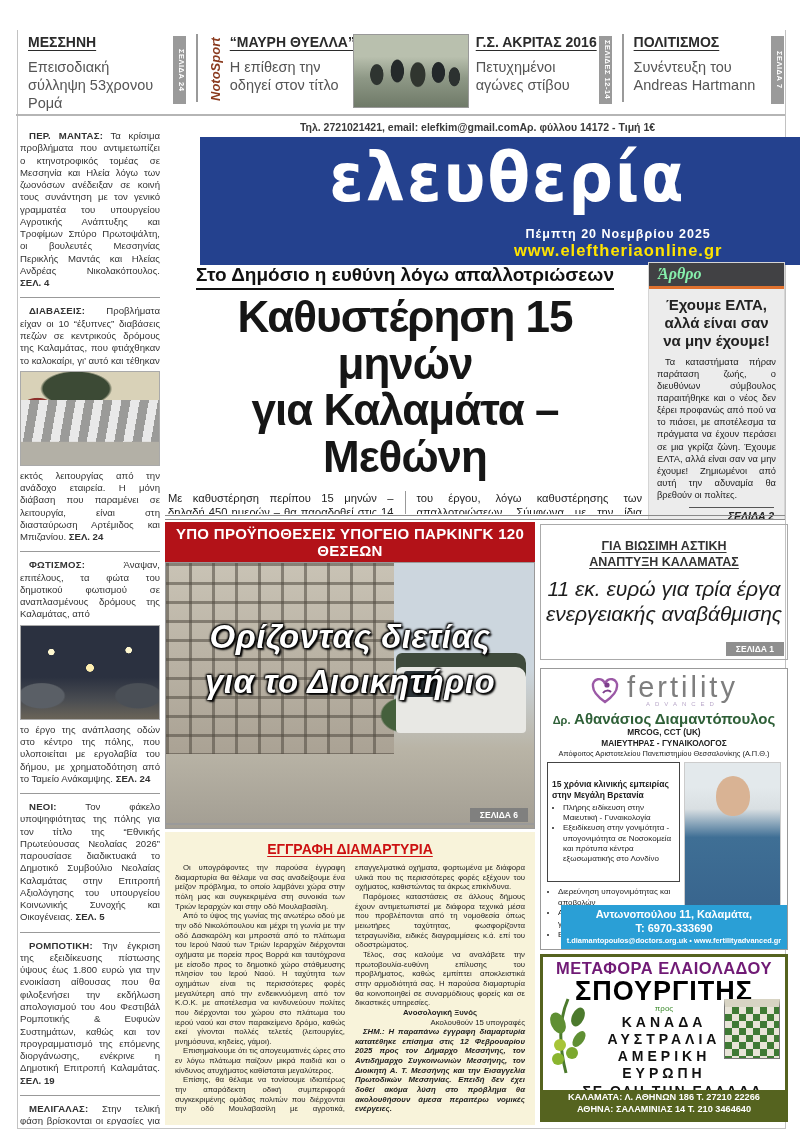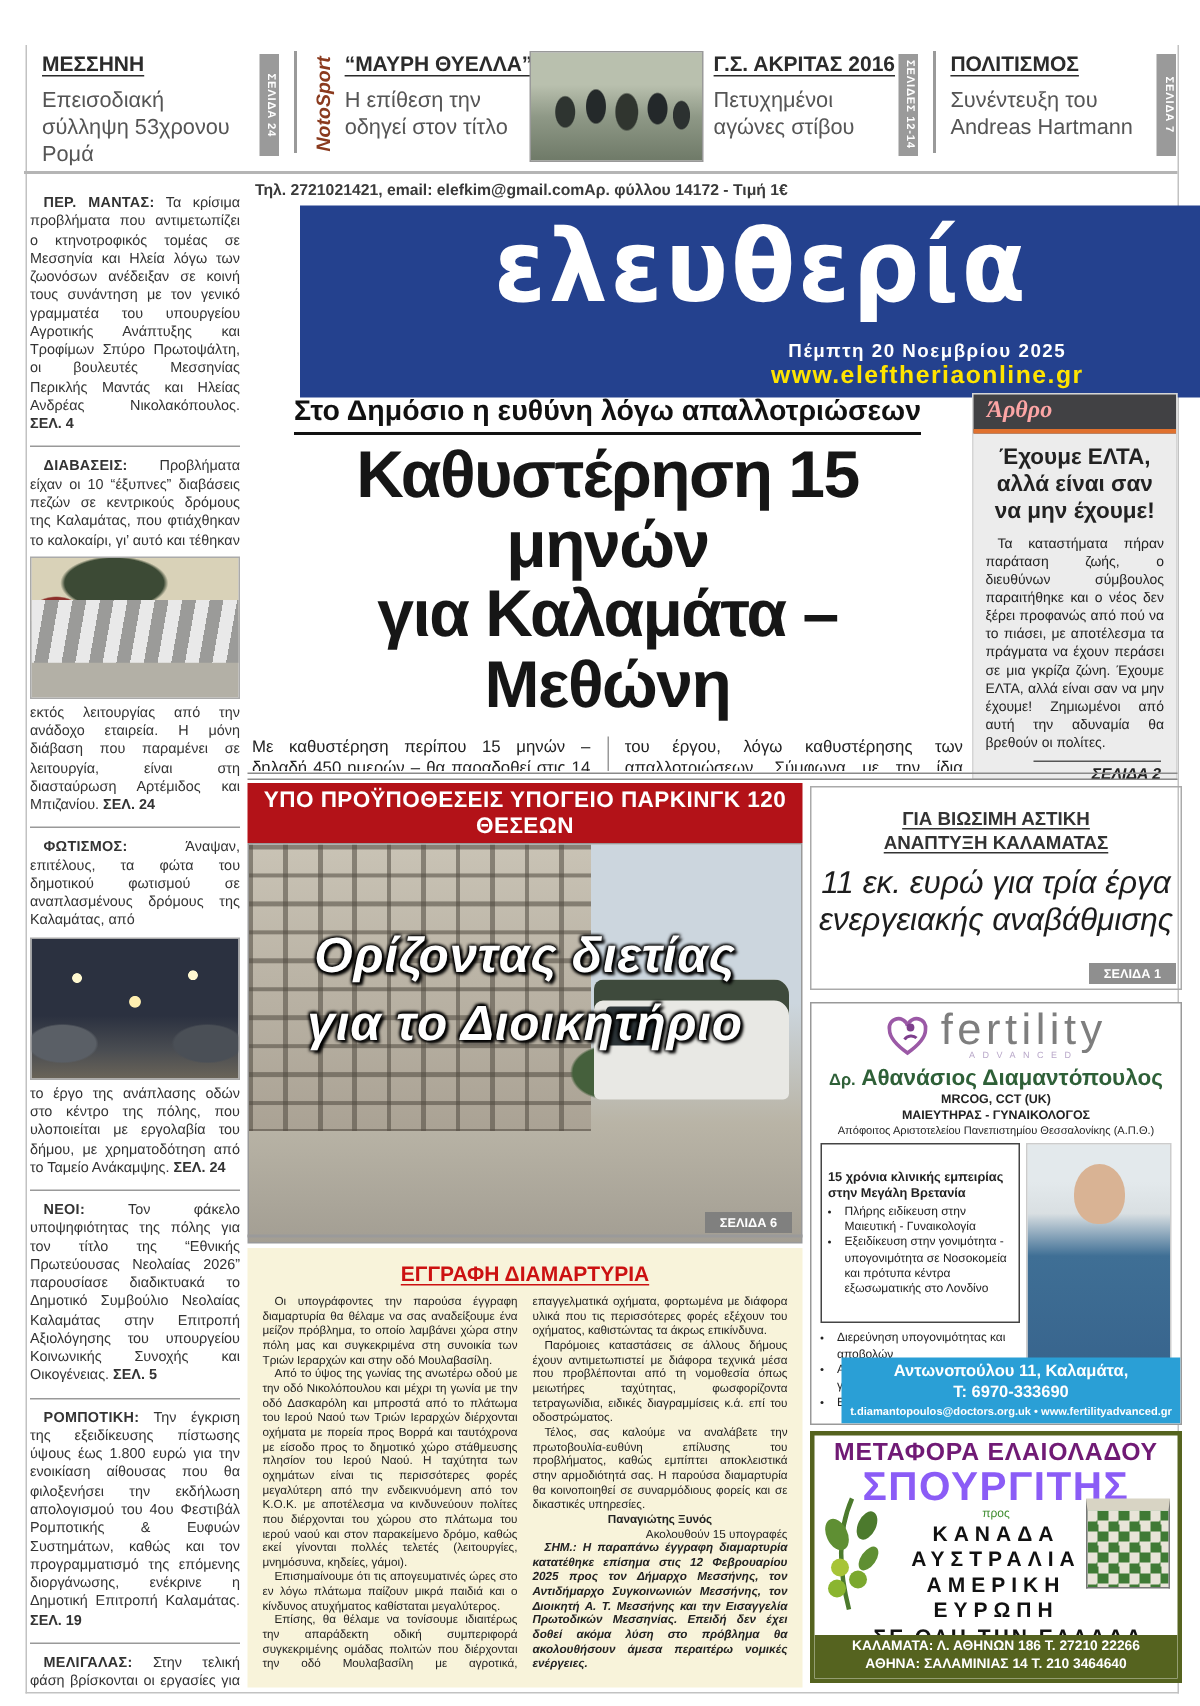--- a/index.html
+++ b/index.html
@@ -21,21 +21,21 @@
   .tphoto{width:124px;height:72px;border:1px solid #999;
      background:
        radial-gradient(14px 22px at 20% 55%,#2e3430 0 45%,transparent 50%),
        radial-gradient(14px 24px at 38% 50%,#24292a 0 45%,transparent 50%),
        radial-gradient(16px 26px at 56% 55%,#30352f 0 45%,transparent 50%),
        radial-gradient(14px 22px at 74% 52%,#23282a 0 45%,transparent 50%),
        radial-gradient(12px 20px at 88% 58%,#2c3130 0 45%,transparent 50%),
        linear-gradient(180deg,#b9c0ae 0 30%,#8e9886 60%,#6f7a68 100%);}
   .toprule{position:absolute;top:114px;left:16px;width:769px;border-top:2px solid #b5b5b5;}
   
-  .contactrow{position:absolute;top:121px;left:170px;width:615px;display:flex;justify-content:flex-start;
+  .contactrow{position:absolute;top:121px;left:170px;width:615px;display:flex;justify-content:center;
               font-size:10.5px;font-weight:bold;color:#3a3a3a;}
   .masthead{position:absolute;top:137px;left:170px;width:615px;height:128px;background:#24418e;text-align:center;margin-left:30px;}
   .logo{font-size:62px;font-weight:bold;color:#fff;line-height:1;margin-top:10px;letter-spacing:2px;
         font-family:"DejaVu Sans",sans-serif;transform:scaleY(1.08);}
   .mmeta{position:absolute;bottom:5px;left:42%;width:52%;text-align:center;}
   .mdate{font-size:12.5px;font-weight:bold;color:#fff;letter-spacing:1px;}
   .murl{font-size:16.5px;font-weight:bold;color:#ffe400;letter-spacing:1px;}
   
   .sidebar{position:absolute;top:128px;left:20px;width:140px;height:997px;overflow:hidden;
            font-size:9.6px;line-height:1.28;color:#333;text-align:justify;}
@@ -61,21 +61,21 @@
   
   .mainstory{position:absolute;top:264px;left:168px;width:474px;height:250px;overflow:hidden;text-align:center;}
   .kicker{display:inline-block;font-size:19px;font-weight:bold;color:#111;
           border-bottom:2px solid #111;padding-bottom:2px;margin-bottom:4px;}
   .headline{font-size:44px;font-weight:bold;color:#161616;line-height:1.06;letter-spacing:-1px;}
   .lead{display:flex;margin-top:10px;text-align:justify;font-size:11.2px;line-height:1.3;color:#222;}
   .lead .col{width:50%;}
   .lead .col + .col{border-left:1px solid #999;padding-left:11px;margin-left:11px;}
   
   .arthro{position:absolute;top:262px;left:648px;width:137px;height:258px;background:#ececec;border:1px solid #d5d5d5;box-sizing:border-box;}
-  .arthro-head{background:#414144;color:#fca5a5;font-family:"Liberation Serif",serif;font-style:italic;font-weight:bold;
+  .arthro-head{background:#414144;color:#86efac;font-family:"Liberation Serif",serif;font-style:italic;font-weight:bold;
                font-size:16px;padding:2px 9px 3px;border-bottom:3px solid #e0712e;}
   .arthro-title{font-size:15px;font-weight:bold;text-align:center;line-height:1.2;padding:7px 8px 3px;}
   .arthro-body{font-size:9.3px;line-height:1.3;text-align:justify;padding:3px 8px;text-indent:8px;color:#222;}
   .arthro-page{font-size:10.5px;font-weight:bold;font-style:italic;text-align:right;
                border-top:1px solid #555;margin:3px 10px 0 40px;padding-top:2px;}
   .dblrule{position:absolute;top:515px;left:165px;width:620px;height:3px;border-top:1px solid #8a8a8a;border-bottom:1px solid #8a8a8a;}
   
   .parking{position:absolute;top:522px;left:165px;width:370px;height:290px;}
   .parkbar{background:#b31218;color:#fff;font-weight:bold;font-size:15px;text-align:center;padding:3px 0;letter-spacing:.3px;}
   .parkphoto{position:relative;height:265px;overflow:hidden;border:1px solid #999;
@@ -132,21 +132,21 @@
   .f-list{margin:5px 0 0 11px;padding:0;font-size:8px;line-height:1.35;}
   .f-photo{flex:1;position:relative;background:linear-gradient(180deg,#e3e9ec 0 14%,#d9dfe2 26%,#3f6f95 42%,#35608a 100%);border:1px solid #ccc;}
   .f-photo .head{position:absolute;top:7%;left:50%;transform:translateX(-50%);width:34px;height:40px;border-radius:50% 50% 46% 46%;background:#d9b394;}
   .f-footer{position:absolute;bottom:0;left:0;right:0;background:#2a9fd6;color:#fff;padding:3px 2px 4px;line-height:1.25;margin-left:20px;}
   .f-addr{font-size:11px;font-weight:bold;}
   .f-mail{font-size:7.4px;font-weight:bold;}
   
   .olive{position:absolute;top:954px;left:540px;width:248px;height:168px;border:3px solid #55631f;
          box-sizing:border-box;background:#fff;text-align:center;overflow:hidden;}
   .o-l1{color:#701a75;font-weight:bold;font-size:16.5px;margin-top:2px;letter-spacing:.5px;}
-  .o-l2{color:#8b5cf6;font-weight:bold;font-size:27px;line-height:1;letter-spacing:1px;}
+  .o-l2{color:#000000;font-weight:bold;font-size:27px;line-height:1;letter-spacing:1px;}
   .o-pros{color:#3e8c2f;font-size:8px;line-height:1.1;}
   .o-dest{font-weight:bold;font-size:14px;letter-spacing:4px;line-height:1.22;color:#111;}
   .o-l4{font-weight:bold;font-size:14px;letter-spacing:2px;color:#111;margin-top:1px;}
   .o-kai{font-size:8px;color:#3e8c2f;letter-spacing:0;font-weight:bold;}
   .o-footer{position:absolute;bottom:0;left:0;right:0;background:#55631f;color:#fff;
             font-size:9.2px;font-weight:bold;line-height:1.3;padding:2px 0 3px;}
   .o-branch{position:absolute;left:3px;top:40px;}
   .o-tin{position:absolute;right:5px;top:42px;width:56px;height:60px;
      background:repeating-conic-gradient(#3f7a35 0% 25%,#e8e4d8 0% 50%) 0 0/14px 14px;
      border:1px solid #777;border-top:8px solid #d8d4c4;box-sizing:border-box;}
@@ -259,21 +259,21 @@
 
 <div class="protest">
   <h2>ΕΓΓΡΑΦΗ ΔΙΑΜΑΡΤΥΡΙΑ</h2>
   <div class="pcols">
     <p>Οι υπογράφοντες την παρούσα έγγραφη διαμαρτυρία θα θέλαμε να σας αναδείξουμε ένα μείζον πρόβλημα, το οποίο λαμβάνει χώρα στην πόλη μας και συγκεκριμένα στη συνοικία των Τριών Ιεραρχών και στην οδό Μουλαβασίλη.</p>
     <p>Από το ύψος της γωνίας της ανωτέρω οδού με την οδό Νικολόπουλου και μέχρι τη γωνία με την οδό Δασκαρόλη και μπροστά από το πλάτωμα του Ιερού Ναού των Τριών Ιεραρχών διέρχονται οχήματα με πορεία προς Βορρά και ταυτόχρονα με είσοδο προς το δημοτικό χώρο στάθμευσης πλησίον του Ιερού Ναού. Η ταχύτητα των οχημάτων είναι τις περισσότερες φορές μεγαλύτερη από την ενδεικνυόμενη από τον Κ.Ο.Κ. με αποτέλεσμα να κινδυνεύουν πολίτες που διέρχονται του χώρου στο πλάτωμα του ιερού ναού και στον παρακείμενο δρόμο, καθώς εκεί γίνονται πολλές τελετές (λειτουργίες, μνημόσυνα, κηδείες, γάμοι).</p>
     <p>Επισημαίνουμε ότι τις απογευματινές ώρες στο εν λόγω πλάτωμα παίζουν μικρά παιδιά και ο κίνδυνος ατυχήματος καθίσταται μεγαλύτερος.</p>
     <p>Επίσης, θα θέλαμε να τονίσουμε ιδιαιτέρως την απαράδεκτη οδική συμπεριφορά συγκεκριμένης ομάδας πολιτών που διέρχονται την οδό Μουλαβασίλη με αγροτικά, επαγγελματικά οχήματα, φορτωμένα με διάφορα υλικά που τις περισσότερες φορές εξέχουν του οχήματος, καθιστώντας τα άκρως επικίνδυνα.</p>
     <p>Παρόμοιες καταστάσεις σε άλλους δήμους έχουν αντιμετωπιστεί με διάφορα τεχνικά μέσα που προβλέπονται από τη νομοθεσία όπως μειωτήρες ταχύτητας, φωσφορίζοντα τετραγωνίδια, ειδικές διαγραμμίσεις κ.ά. επί του οδοστρώματος.</p>
     <p>Τέλος, σας καλούμε να αναλάβετε την πρωτοβουλία-ευθύνη επίλυσης του προβλήματος, καθώς εμπίπτει αποκλειστικά στην αρμοδιότητά σας. Η παρούσα διαμαρτυρία θα κοινοποιηθεί σε συναρμόδιους φορείς και σε δικαστικές υπηρεσίες.</p>
-    <p class="sig">Παναγιώτης Ξυνός</p>
+    <p class="sig">Ανοσολογική Ξυνός</p>
     <p class="sig2">Ακολουθούν 15 υπογραφές</p>
     <p class="note">ΣΗΜ.: Η παραπάνω έγγραφη διαμαρτυρία κατατέθηκε επίσημα στις 12 Φεβρουαρίου 2025 προς τον Δήμαρχο Μεσσήνης, τον Αντιδήμαρχο Συγκοινωνιών Μεσσήνης, τον Διοικητή Α. Τ. Μεσσήνης και την Εισαγγελία Πρωτοδικών Μεσσηνίας. Επειδή δεν έχει δοθεί ακόμα λύση στο πρόβλημα θα ακολουθήσουν άμεσα περαιτέρω νομικές ενέργειες.</p>
   </div>
 </div>
 
 <div class="energy">
   <div class="ekick">
     <div>ΓΙΑ ΒΙΩΣΙΜΗ ΑΣΤΙΚΗ</div>
     <div>ΑΝΑΠΤΥΞΗ ΚΑΛΑΜΑΤΑΣ</div>
   </div>

